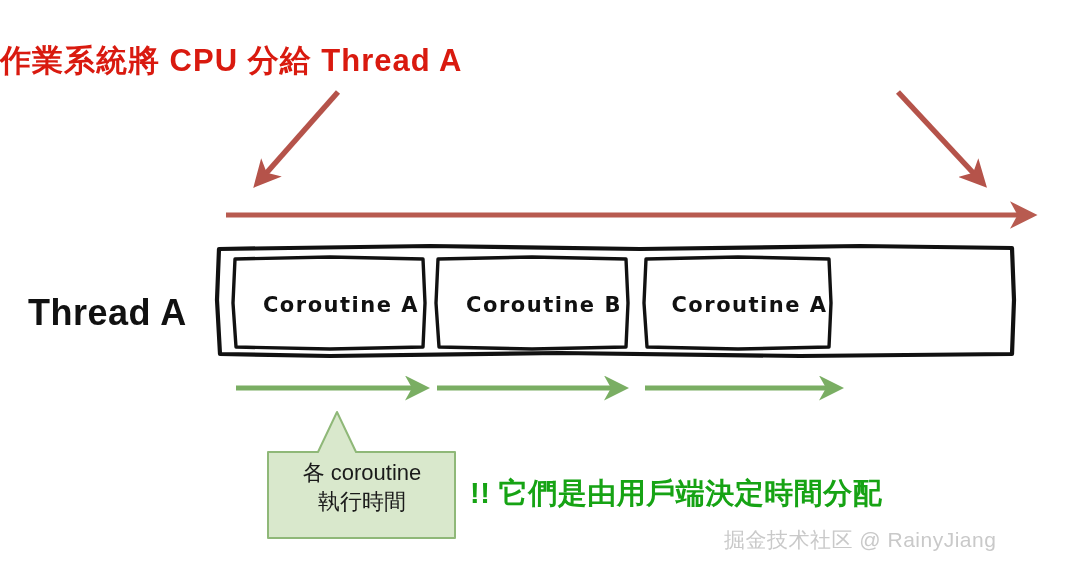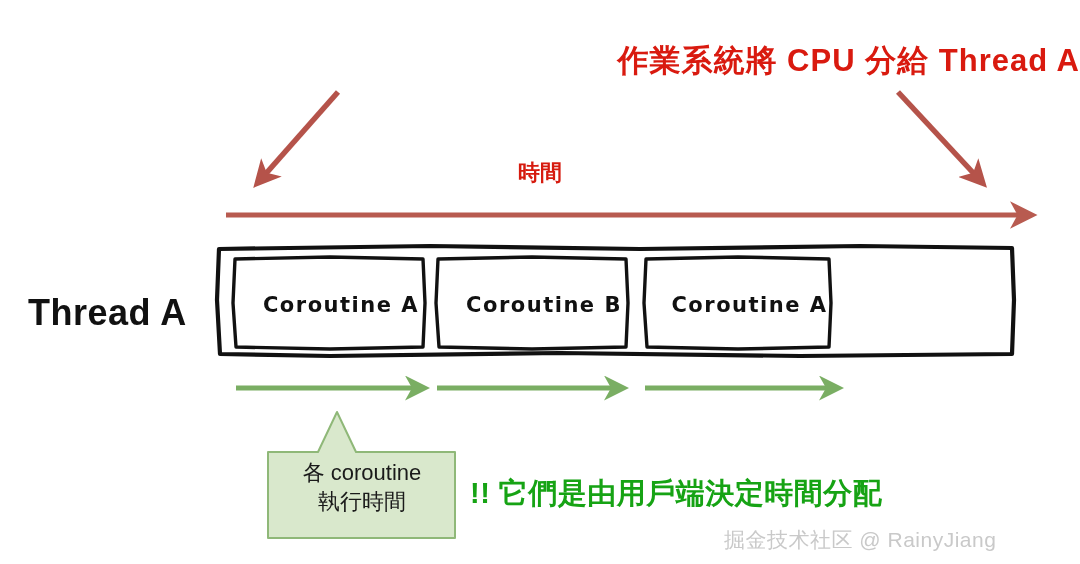--- a/index.html
+++ b/index.html
@@ -18,21 +18,21 @@
     width: 1080px;
     height: 564px;
   }
   .abs { position: absolute; }
 
   
   #title {
     left: 0;
     top: 40px;
     width: 1080px;
-    text-align: right;
+    text-align: left;
     font-size: 31px;
     font-weight: bold;
     color: #d91a0f;
     letter-spacing: 1px;
     white-space: nowrap;
   }
 
   
   #time-label {
     left: 0;
@@ -133,21 +133,20 @@
 
     <line x1="898" y1="92" x2="978" y2="178" stroke="#b5534a" stroke-width="5.5" marker-end="url(#redhead)"></line>
 
     <line x1="226" y1="215" x2="1024" y2="215" stroke="#b85b50" stroke-width="5" marker-end="url(#redhead-flat)"></line>
 
     <line x1="236" y1="388" x2="418" y2="388" stroke="#7aae63" stroke-width="5" marker-end="url(#greenhead)"></line>
     <line x1="437" y1="388" x2="617" y2="388" stroke="#7aae63" stroke-width="5" marker-end="url(#greenhead)"></line>
     <line x1="645" y1="388" x2="832" y2="388" stroke="#7aae63" stroke-width="5" marker-end="url(#greenhead)"></line>
   </svg>
 
-  <div class="abs" id="time-label">時間</div>
 
   <div class="abs" id="thread-label">Thread A</div>
 
   <svg class="svg-layer">
 
     <path d="M219,249 L430,246 L640,249 L860,246 L1012,248
              L1014,300 L1012,354
              L800,356 L560,353 L330,356 L220,354
              L217,300 Z" fill="#ffffff" stroke="#111111" stroke-width="4.2" stroke-linejoin="round"></path>
 

